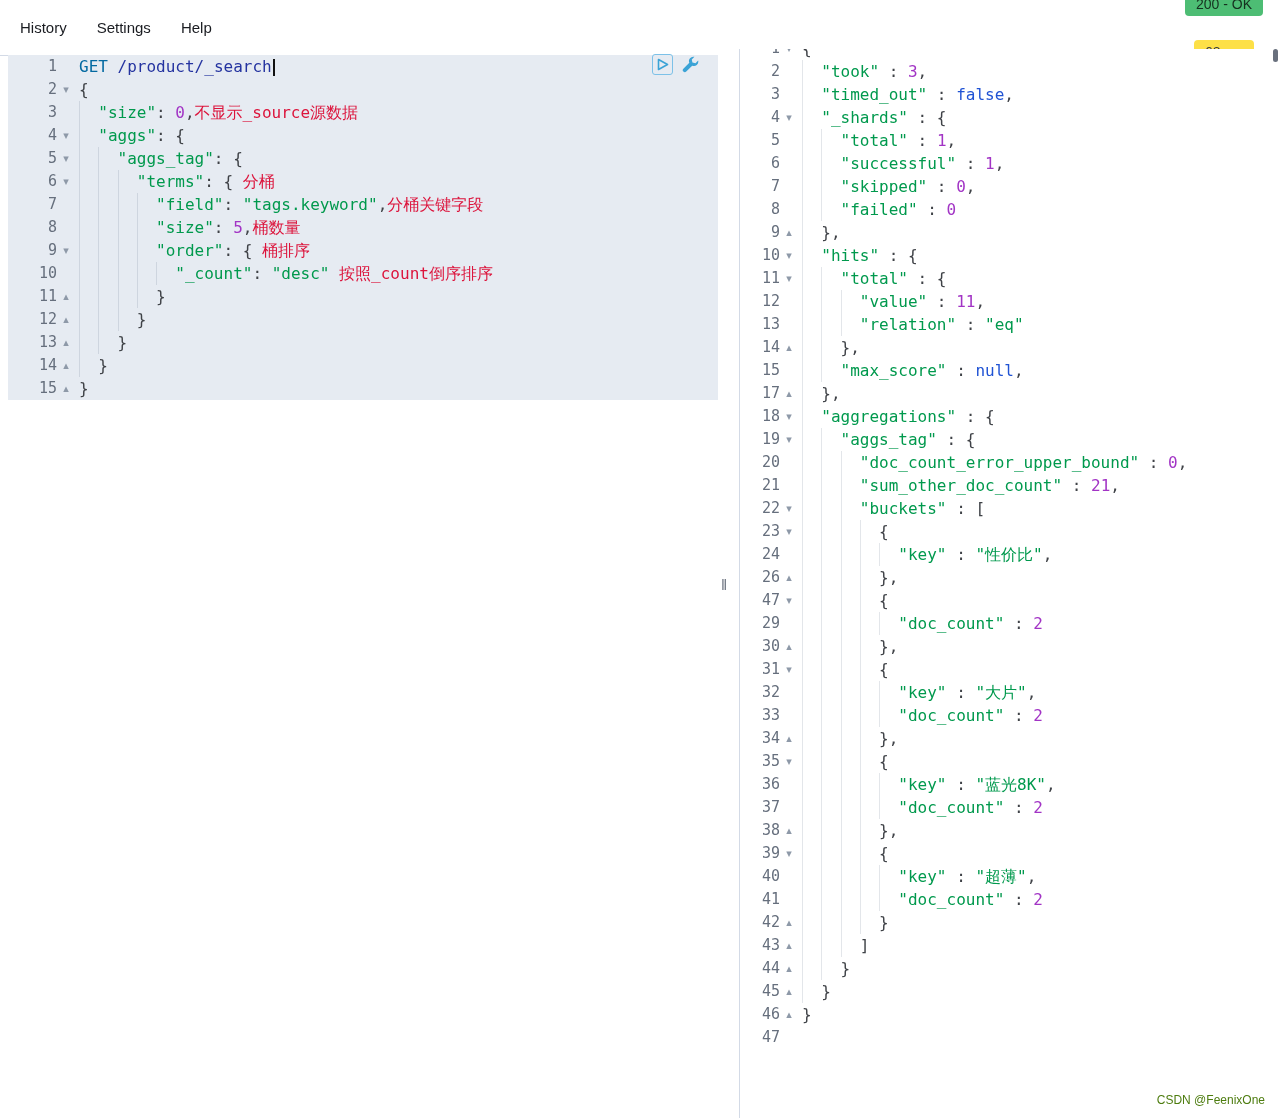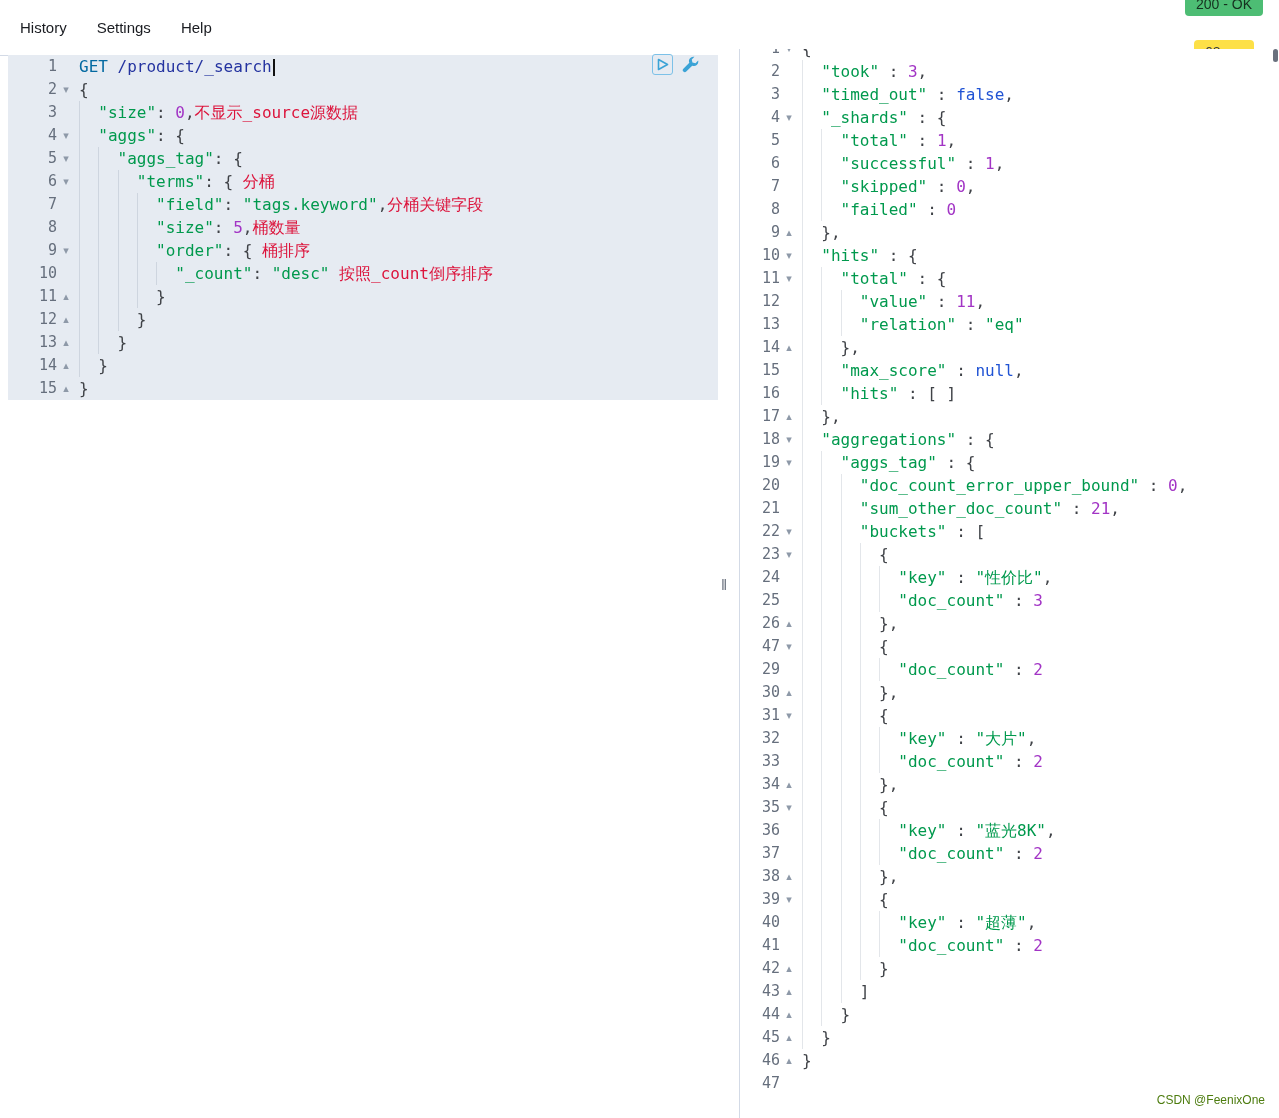--- a/index.html
+++ b/index.html
@@ -133,30 +133,28 @@
         <div class="code-row"><span class="lnum">6</span><span class="fold"></span><span class="code"><span class="ig"></span><span class="ig"></span><span class="tk-k">"successful"</span><span class="tk-p"> : </span><span class="tk-n">1</span><span class="tk-p">,</span></span></div>
         <div class="code-row"><span class="lnum">7</span><span class="fold"></span><span class="code"><span class="ig"></span><span class="ig"></span><span class="tk-k">"skipped"</span><span class="tk-p"> : </span><span class="tk-n">0</span><span class="tk-p">,</span></span></div>
         <div class="code-row"><span class="lnum">8</span><span class="fold"></span><span class="code"><span class="ig"></span><span class="ig"></span><span class="tk-k">"failed"</span><span class="tk-p"> : </span><span class="tk-n">0</span></span></div>
         <div class="code-row"><span class="lnum">9</span><span class="fold">▴</span><span class="code"><span class="ig"></span><span class="tk-p">},</span></span></div>
         <div class="code-row"><span class="lnum">10</span><span class="fold">▾</span><span class="code"><span class="ig"></span><span class="tk-k">"hits"</span><span class="tk-p"> : {</span></span></div>
         <div class="code-row"><span class="lnum">11</span><span class="fold">▾</span><span class="code"><span class="ig"></span><span class="ig"></span><span class="tk-k">"total"</span><span class="tk-p"> : {</span></span></div>
         <div class="code-row"><span class="lnum">12</span><span class="fold"></span><span class="code"><span class="ig"></span><span class="ig"></span><span class="ig"></span><span class="tk-k">"value"</span><span class="tk-p"> : </span><span class="tk-n">11</span><span class="tk-p">,</span></span></div>
         <div class="code-row"><span class="lnum">13</span><span class="fold"></span><span class="code"><span class="ig"></span><span class="ig"></span><span class="ig"></span><span class="tk-k">"relation"</span><span class="tk-p"> : </span><span class="tk-s">"eq"</span></span></div>
         <div class="code-row"><span class="lnum">14</span><span class="fold">▴</span><span class="code"><span class="ig"></span><span class="ig"></span><span class="tk-p">},</span></span></div>
         <div class="code-row"><span class="lnum">15</span><span class="fold"></span><span class="code"><span class="ig"></span><span class="ig"></span><span class="tk-k">"max_score"</span><span class="tk-p"> : </span><span class="tk-b">null</span><span class="tk-p">,</span></span></div>
-        <div class="code-row"><span class="lnum">16</span><span class="fold"></span><span class="code"><span class="ig"></span><span class="ig"></span><span class="tk-k">"hits"</span><span class="tk-p"> : [ ]</span></span></div>
         <div class="code-row"><span class="lnum">17</span><span class="fold">▴</span><span class="code"><span class="ig"></span><span class="tk-p">},</span></span></div>
         <div class="code-row"><span class="lnum">18</span><span class="fold">▾</span><span class="code"><span class="ig"></span><span class="tk-k">"aggregations"</span><span class="tk-p"> : {</span></span></div>
         <div class="code-row"><span class="lnum">19</span><span class="fold">▾</span><span class="code"><span class="ig"></span><span class="ig"></span><span class="tk-k">"aggs_tag"</span><span class="tk-p"> : {</span></span></div>
         <div class="code-row"><span class="lnum">20</span><span class="fold"></span><span class="code"><span class="ig"></span><span class="ig"></span><span class="ig"></span><span class="tk-k">"doc_count_error_upper_bound"</span><span class="tk-p"> : </span><span class="tk-n">0</span><span class="tk-p">,</span></span></div>
         <div class="code-row"><span class="lnum">21</span><span class="fold"></span><span class="code"><span class="ig"></span><span class="ig"></span><span class="ig"></span><span class="tk-k">"sum_other_doc_count"</span><span class="tk-p"> : </span><span class="tk-n">21</span><span class="tk-p">,</span></span></div>
         <div class="code-row"><span class="lnum">22</span><span class="fold">▾</span><span class="code"><span class="ig"></span><span class="ig"></span><span class="ig"></span><span class="tk-k">"buckets"</span><span class="tk-p"> : [</span></span></div>
         <div class="code-row"><span class="lnum">23</span><span class="fold">▾</span><span class="code"><span class="ig"></span><span class="ig"></span><span class="ig"></span><span class="ig"></span><span class="tk-p">{</span></span></div>
         <div class="code-row"><span class="lnum">24</span><span class="fold"></span><span class="code"><span class="ig"></span><span class="ig"></span><span class="ig"></span><span class="ig"></span><span class="ig"></span><span class="tk-k">"key"</span><span class="tk-p"> : </span><span class="tk-s">"性价比"</span><span class="tk-p">,</span></span></div>
-        <div class="code-row"><span class="lnum">25</span><span class="fold"></span><span class="code"><span class="ig"></span><span class="ig"></span><span class="ig"></span><span class="ig"></span><span class="ig"></span><span class="tk-k">"doc_count"</span><span class="tk-p"> : </span><span class="tk-n">3</span></span></div>
         <div class="code-row"><span class="lnum">26</span><span class="fold">▴</span><span class="code"><span class="ig"></span><span class="ig"></span><span class="ig"></span><span class="ig"></span><span class="tk-p">},</span></span></div>
         <div class="code-row"><span class="lnum">47</span><span class="fold">▾</span><span class="code"><span class="ig"></span><span class="ig"></span><span class="ig"></span><span class="ig"></span><span class="tk-p">{</span></span></div>
         <div class="code-row"><span class="lnum">29</span><span class="fold"></span><span class="code"><span class="ig"></span><span class="ig"></span><span class="ig"></span><span class="ig"></span><span class="ig"></span><span class="tk-k">"doc_count"</span><span class="tk-p"> : </span><span class="tk-n">2</span></span></div>
         <div class="code-row"><span class="lnum">30</span><span class="fold">▴</span><span class="code"><span class="ig"></span><span class="ig"></span><span class="ig"></span><span class="ig"></span><span class="tk-p">},</span></span></div>
         <div class="code-row"><span class="lnum">31</span><span class="fold">▾</span><span class="code"><span class="ig"></span><span class="ig"></span><span class="ig"></span><span class="ig"></span><span class="tk-p">{</span></span></div>
         <div class="code-row"><span class="lnum">32</span><span class="fold"></span><span class="code"><span class="ig"></span><span class="ig"></span><span class="ig"></span><span class="ig"></span><span class="ig"></span><span class="tk-k">"key"</span><span class="tk-p"> : </span><span class="tk-s">"大片"</span><span class="tk-p">,</span></span></div>
         <div class="code-row"><span class="lnum">33</span><span class="fold"></span><span class="code"><span class="ig"></span><span class="ig"></span><span class="ig"></span><span class="ig"></span><span class="ig"></span><span class="tk-k">"doc_count"</span><span class="tk-p"> : </span><span class="tk-n">2</span></span></div>
         <div class="code-row"><span class="lnum">34</span><span class="fold">▴</span><span class="code"><span class="ig"></span><span class="ig"></span><span class="ig"></span><span class="ig"></span><span class="tk-p">},</span></span></div>
         <div class="code-row"><span class="lnum">35</span><span class="fold">▾</span><span class="code"><span class="ig"></span><span class="ig"></span><span class="ig"></span><span class="ig"></span><span class="tk-p">{</span></span></div>
         <div class="code-row"><span class="lnum">36</span><span class="fold"></span><span class="code"><span class="ig"></span><span class="ig"></span><span class="ig"></span><span class="ig"></span><span class="ig"></span><span class="tk-k">"key"</span><span class="tk-p"> : </span><span class="tk-s">"蓝光8K"</span><span class="tk-p">,</span></span></div>

